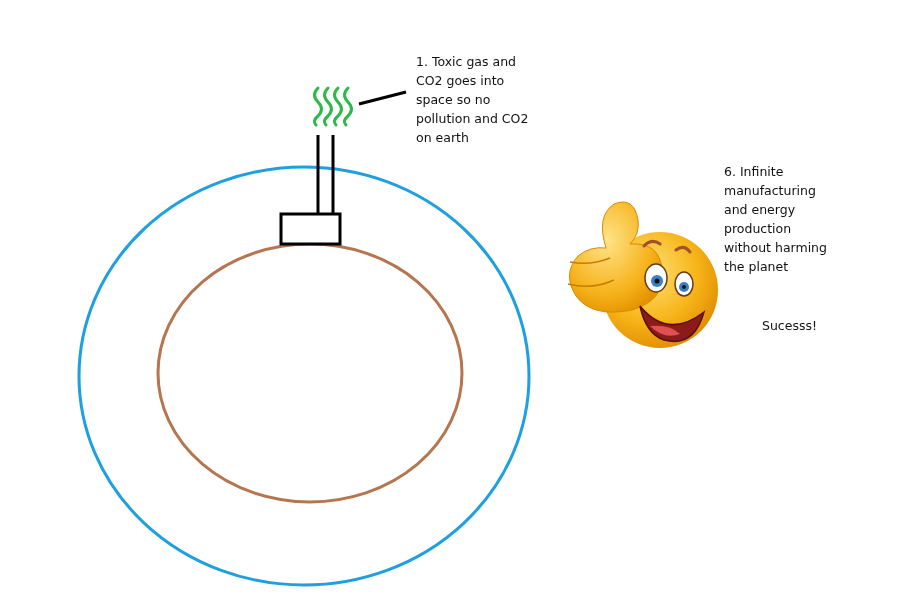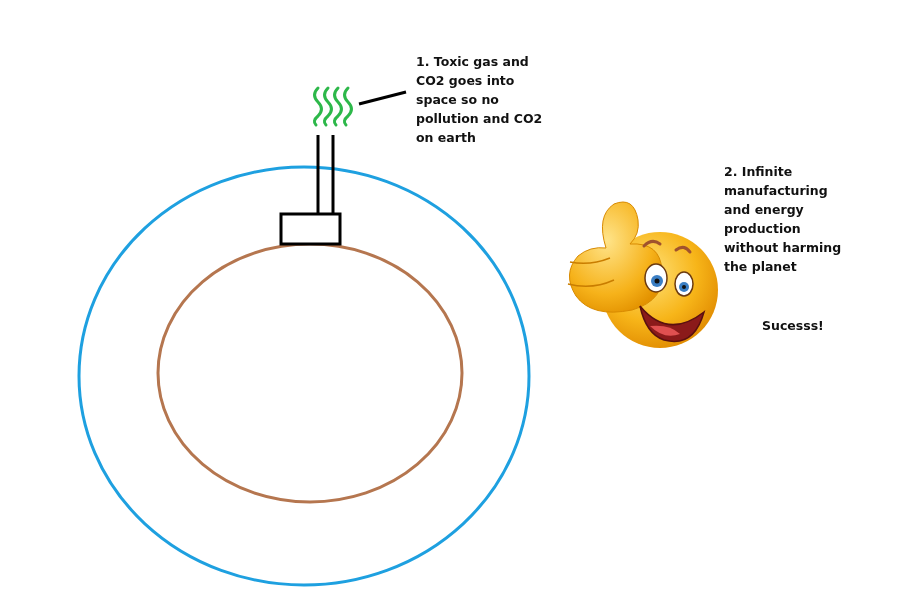--- a/index.html
+++ b/index.html
@@ -1,18 +1,18 @@
 <!DOCTYPE html>
 <html><head>
 <meta charset="utf-8">
 <style>
   html, body { margin:0; padding:0; background:#ffffff; }
   body { width:909px; height:615px; position:relative; overflow:hidden; font-family:"DejaVu Sans", sans-serif; }
   .canvas { position:absolute; left:0; top:0; width:909px; height:615px; }
-  .label { position:absolute; font-weight:bold; font-size:12.5px; line-height:19px; color:#111; white-space:pre-line; }
+  .label { position:absolute; font-weight:normal; font-size:12.5px; line-height:19px; color:#111; white-space:pre-line; }
   #note1 { left:416px; top:52px; width:150px; }
   #note2 { left:724px; top:162px; width:140px; }
   #success { left:762px; top:316px; }
 </style>
 </head>
 <body>
 
 <svg class="canvas" viewBox="0 0 909 615" xmlns="http://www.w3.org/2000/svg">
   <defs>
     <radialGradient id="faceGrad" cx="40%" cy="35%" r="70%">
@@ -66,19 +66,19 @@
     <path d="M640 306 q28 34 64 6 q-10 36 -40 28 q-18 -6 -24 -34 z" fill="#8b1a1a" stroke="#5a1010" stroke-width="1.5"></path>
     <path d="M650 326 q14 14 30 8 q-10 -10 -30 -8 z" fill="#e05050"></path>
   </g>
 </svg>
 
 <div class="label" id="note1">1. Toxic gas and
 CO2 goes into
 space so no
 pollution and CO2
 on earth</div>
-<div class="label" id="note2">2. Infinite
+<div class="label" id="note2">6. Infinite
 manufacturing
 and energy
 production
 without harming
 the planet</div>
 <div class="label" id="success">Sucesss!</div>
 
 </body></html>

